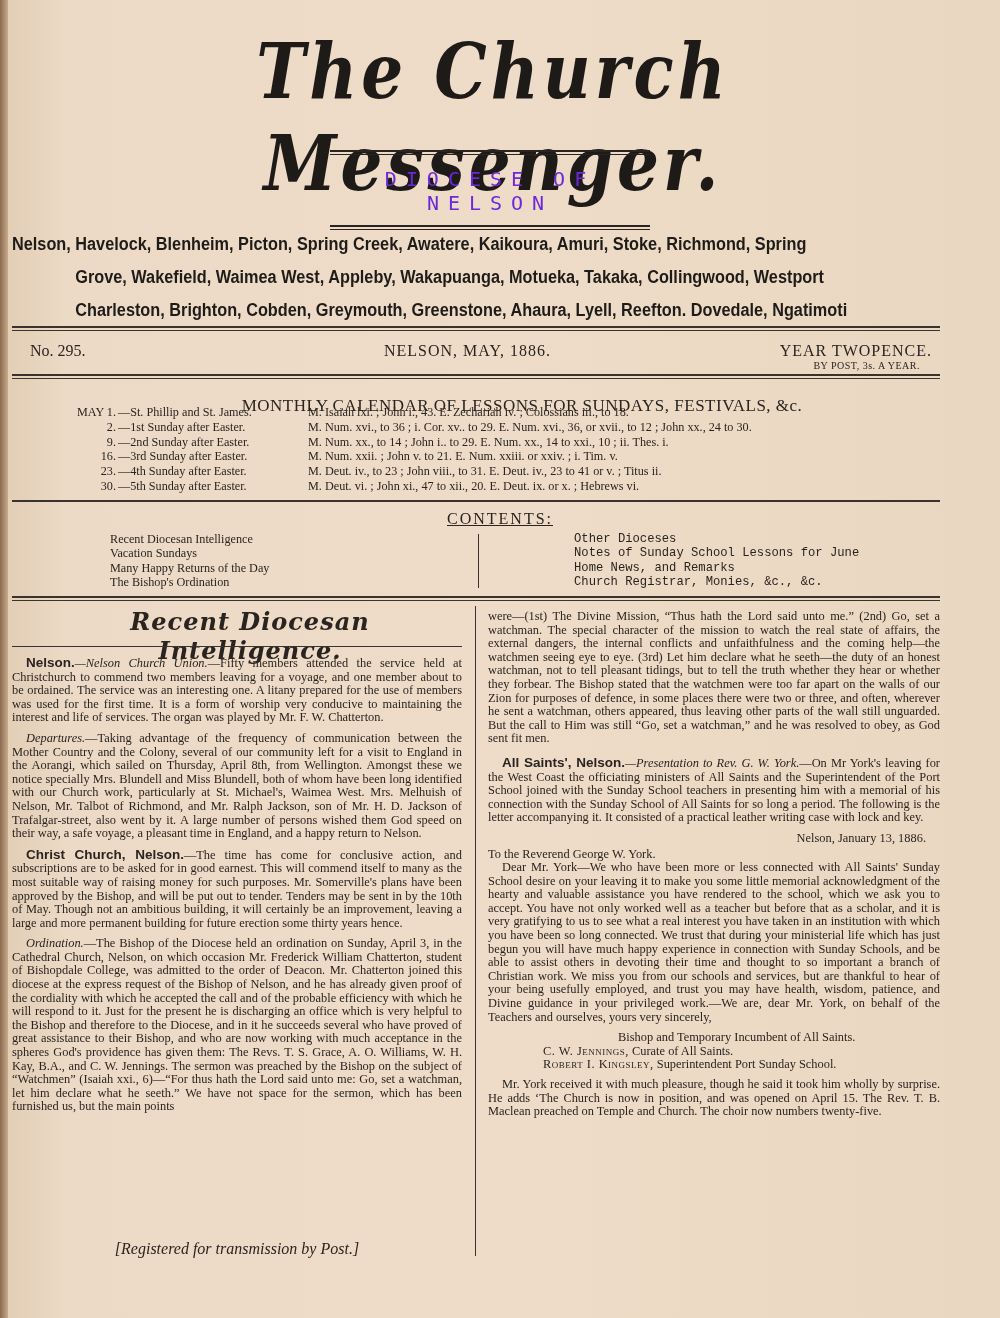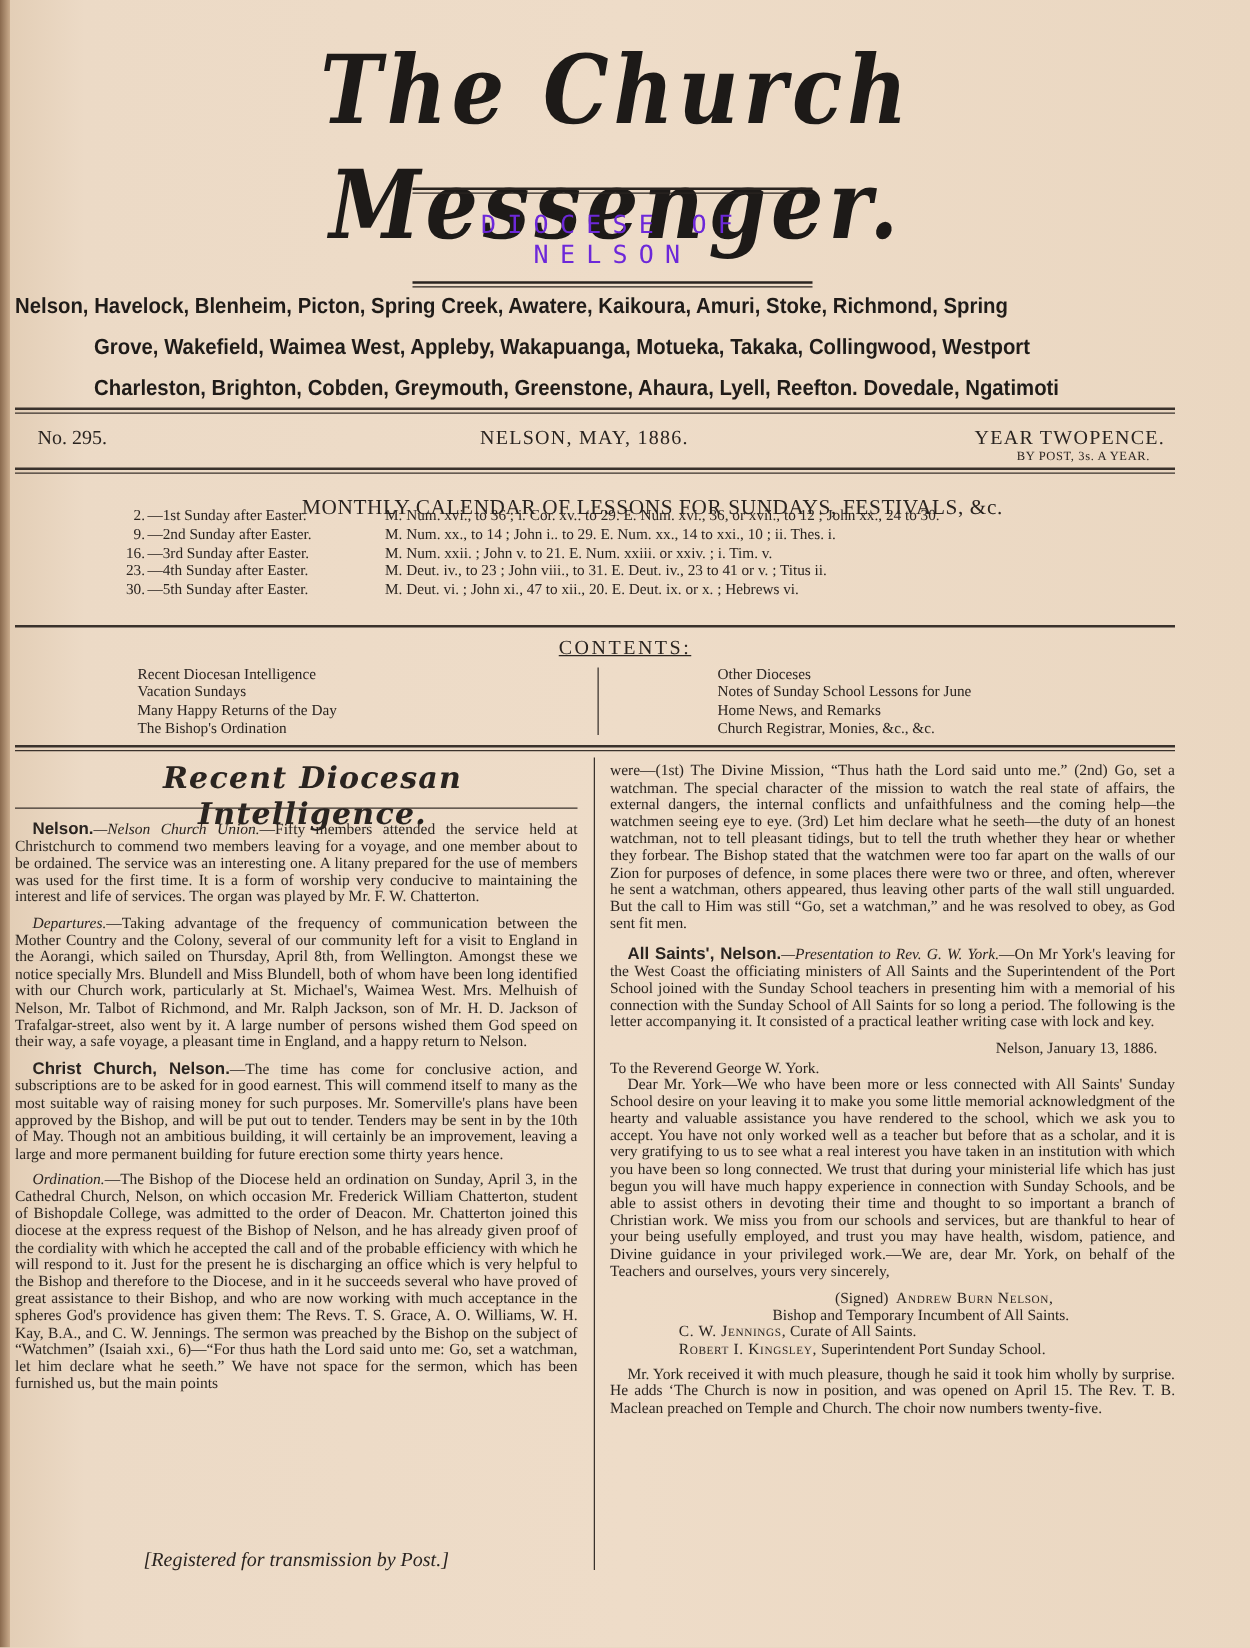--- a/index.html
+++ b/index.html
@@ -23,21 +23,21 @@
   .cal-title{position:absolute;left:0;top:396px;width:1000px;text-align:center;font-size:17px;letter-spacing:0.5px;margin-left:22px;}
   .cal{position:absolute;left:72px;top:405px;font-size:12.2px;line-height:14.8px;}
   .cal-row{display:flex;white-space:nowrap;}
   .cal-date{width:44px;text-align:right;}
   .cal-date.first{width:44px;}
   .cal-day{width:190px;padding-left:2px;}
   .cal-read{}
   .contents-title{position:absolute;left:0;top:510px;width:1000px;text-align:center;font-size:16px;letter-spacing:2px;text-decoration:underline;}
   .contents-col{position:absolute;top:532px;font-size:12.2px;line-height:14.3px;}
   .contents-col.left{left:110px;}
-  .contents-col.right{left:574px;}
+  .contents-col.right{left:574px;font-family:Liberation Mono, monospace;}
   .contents-divider{position:absolute;left:478px;top:534px;height:54px;border-left:1px solid #3a322c;}
   .col-divider{position:absolute;left:475px;top:606px;height:650px;border-left:1px solid #3a322c;}
   .section-title{position:absolute;left:70px;top:607px;width:360px;text-align:center;font-family:"DejaVu Serif",serif;font-weight:bold;font-style:italic;font-size:24px;letter-spacing:1px;}
   .section-rule{position:absolute;left:12px;top:646px;width:450px;border-top:1px solid #3a322c;}
   .column{position:absolute;font-size:12.4px;line-height:13.6px;text-align:justify;}
   .column.left{left:12px;top:656px;width:450px;}
   .column.right{left:488px;top:610px;width:452px;}
   .column p{margin:0 0 7px 0;text-indent:14px;}
   .column p.noindent{text-indent:0;}
   .head{font-family:"Liberation Sans",sans-serif;font-weight:bold;font-size:13.5px;}
@@ -78,20 +78,25 @@
   <span class="issue-date">NELSON, MAY, 1886.</span>
   <span class="issue-price">YEAR TWOPENCE.</span>
   <span class="issue-post">BY POST, 3s. A YEAR.</span>
 </div>
 
 <div class="rule thick" style="top:374px"></div>
 <div class="rule" style="top:378px"></div>
 
 <div class="cal-title">MONTHLY CALENDAR OF LESSONS FOR SUNDAYS, FESTIVALS, &amp;c.</div>
 <div class="cal">
+  <div class="cal-row">
+      <span class="cal-date first">MAY 1.</span>
+      <span class="cal-day">—St. Phillip and St. James.</span>
+      <span class="cal-read">M. Isaiah lxi. ; John i., 43.   E. Zechariah iv. ; Colossians iii., to 18.</span>
+    </div>
   <div class="cal-row">
       <span class="cal-date">2.</span>
       <span class="cal-day">—1st Sunday after Easter.</span>
       <span class="cal-read">M. Num. xvi., to 36 ; i. Cor. xv.. to 29.   E. Num. xvi., 36, or xvii., to 12 ; John xx., 24 to 30.</span>
     </div>
   <div class="cal-row">
       <span class="cal-date">9.</span>
       <span class="cal-day">—2nd Sunday after Easter.</span>
       <span class="cal-read">M. Num. xx., to 14 ; John i.. to 29.   E. Num. xx., 14 to xxi., 10 ; ii. Thes. i.</span>
     </div>
@@ -145,18 +150,17 @@
 </div>
 
 <div class="registered">[Registered for transmission by Post.]</div>
 
 <div class="column right">
   <p class="noindent"><span>were—(1st) The Divine Mission, “Thus hath the Lord said unto me.” (2nd) Go, set a watchman.  The special character of the mission to watch the real state of affairs, the external dangers, the internal conflicts and unfaithfulness and the coming help—the watchmen seeing eye to eye.  (3rd) Let him declare what he seeth—the duty of an honest watchman, not to tell pleasant tidings, but to tell the truth whether they hear or whether they forbear.  The Bishop stated that the watchmen were too far apart on the walls of our Zion for purposes of defence, in some places there were two or three, and often, wherever he sent a watchman, others appeared, thus leaving other parts of the wall still unguarded.  But the call to Him was still “Go, set a watchman,” and he was resolved to obey, as God sent fit men.</span></p>
   <p style="margin-top:10px"><span class="head">All Saints', Nelson.</span><span class="it">—Presentation to Rev. G. W. York.</span><span>—On Mr York's leaving for the West Coast the officiating ministers of All Saints and the Superintendent of the Port School joined with the Sunday School teachers in presenting him with a memorial of his connection with the Sunday School of All Saints for so long a period.  The following is the letter accompanying it.  It consisted of a practical leather writing case with lock and key.</span></p>
   <div class="date-line">Nelson, January 13, 1886.</div>
   <div>To the Reverend George W. York.</div>
   <p>Dear Mr. York—We who have been more or less connected with All Saints' Sunday School desire on your leaving it to make you some little memorial acknowledgment of the hearty and valuable assistance you have rendered to the school, which we ask you to accept.  You have not only worked well as a teacher but before that as a scholar, and it is very gratifying to us to see what a real interest you have taken in an institution with which you have been so long connected.  We trust that during your ministerial life which has just begun you will have much happy experience in connection with Sunday Schools, and be able to assist others in devoting their time and thought to so important a branch of Christian work.  We miss you from our schools and services, but are thankful to hear of your being usefully employed, and trust you may have health, wisdom, patience, and Divine guidance in your privileged work.—We are, dear Mr. York, on behalf of the Teachers and ourselves, yours very sincerely,</p>
-  <div class="sig sig1"><span>(Signed)</span>&nbsp;&nbsp;<span class="sc">Andrew Burn Nelson,</span></div>
   <div class="sig sig2">Bishop and Temporary Incumbent of All Saints.</div>
   <div class="sig sig3"><span class="sc">C. W. Jennings,</span><span> Curate of All Saints.</span></div>
   <div class="sig sig4"><span class="sc">Robert I. Kingsley,</span><span> Superintendent Port Sunday School.</span></div>
   <p style="margin-top:6px"><span>Mr. York received it with much pleasure, though he said it took him wholly by surprise.  He adds ‘The Church is now in position, and was opened on April 15.  The Rev. T. B. Maclean preached on Temple and Church.  The choir now numbers twenty-five.</span></p>
 </div>
 
 </body></html>

